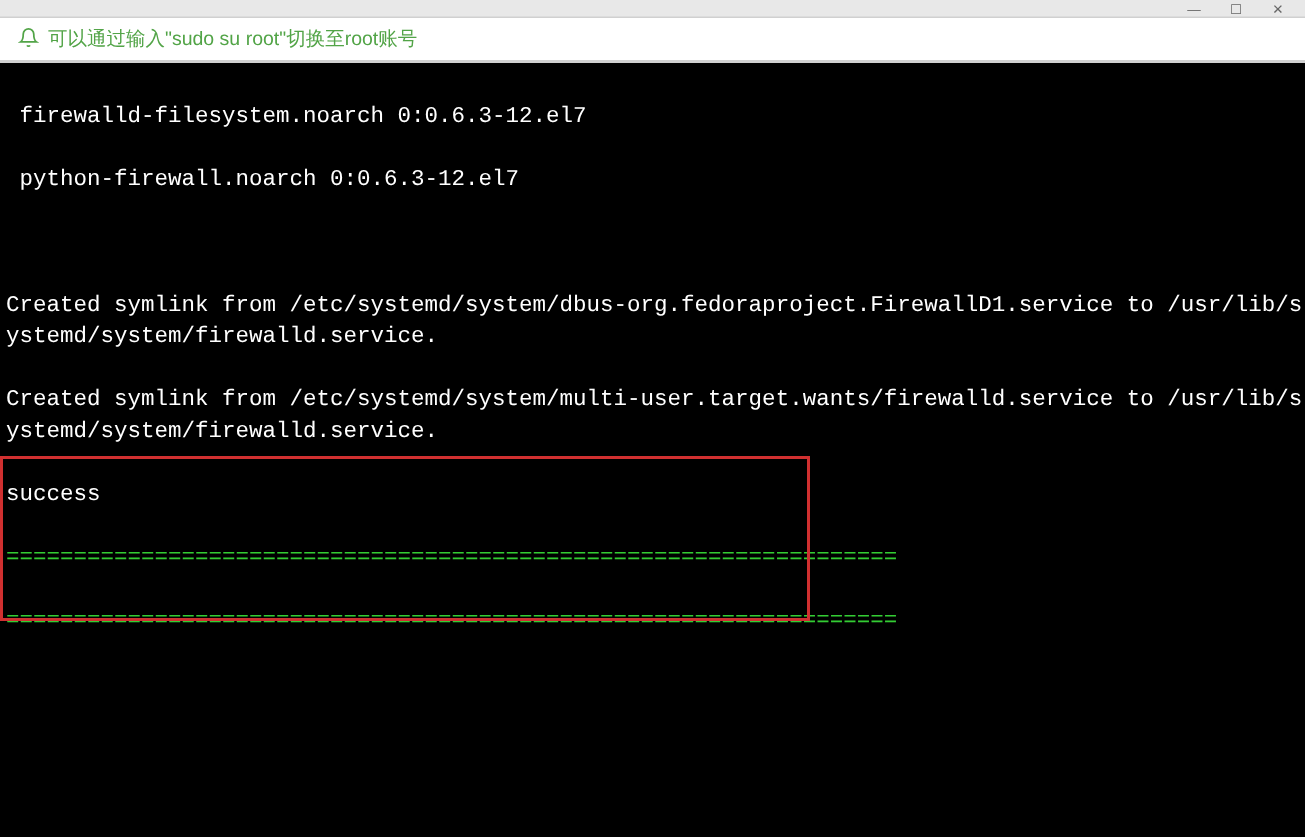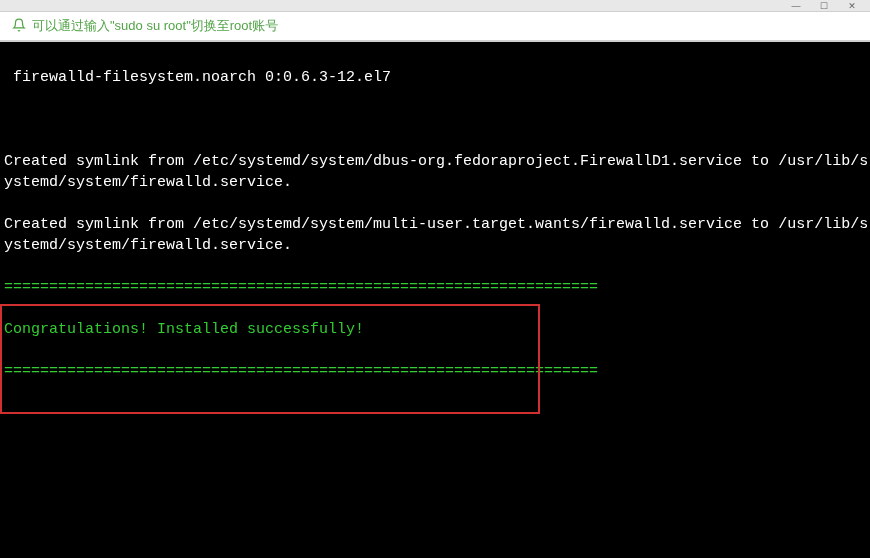--- a/index.html
+++ b/index.html
@@ -102,25 +102,26 @@
     <svg width="14" height="14" viewBox="0 0 24 24" fill="none" stroke="#52a447" stroke-width="2">
       <path d="M18 8A6 6 0 0 0 6 8c0 7-3 9-3 9h18s-3-2-3-9"></path>
       <path d="M13.73 21a2 2 0 0 1-3.46 0"></path>
     </svg>
   </span>
   <span>可以通过输入"sudo su root"切换至root账号</span>
 </div>
 
 <div class="terminal">
 <span class="line"> firewalld-filesystem.noarch 0:0.6.3-12.el7</span>
+<span class="line"> python-firewall.noarch 0:0.6.3-12.el7</span>
 <br>
 <span class="line">Created symlink from /etc/systemd/system/dbus-org.fedoraproject.FirewallD1.service to /usr/lib/systemd/system/firewalld.service.</span>
 <span class="line">Created symlink from /etc/systemd/system/multi-user.target.wants/firewalld.service to /usr/lib/systemd/system/firewalld.service.</span>
+<span class="line">success</span>
 <span class="line separator green">==================================================================</span>
-<span class="line green">Congratulations! Installed successfully!</span>
 <span class="line separator green">==================================================================</span>
 
 
 
 
 
 
 
 
 

